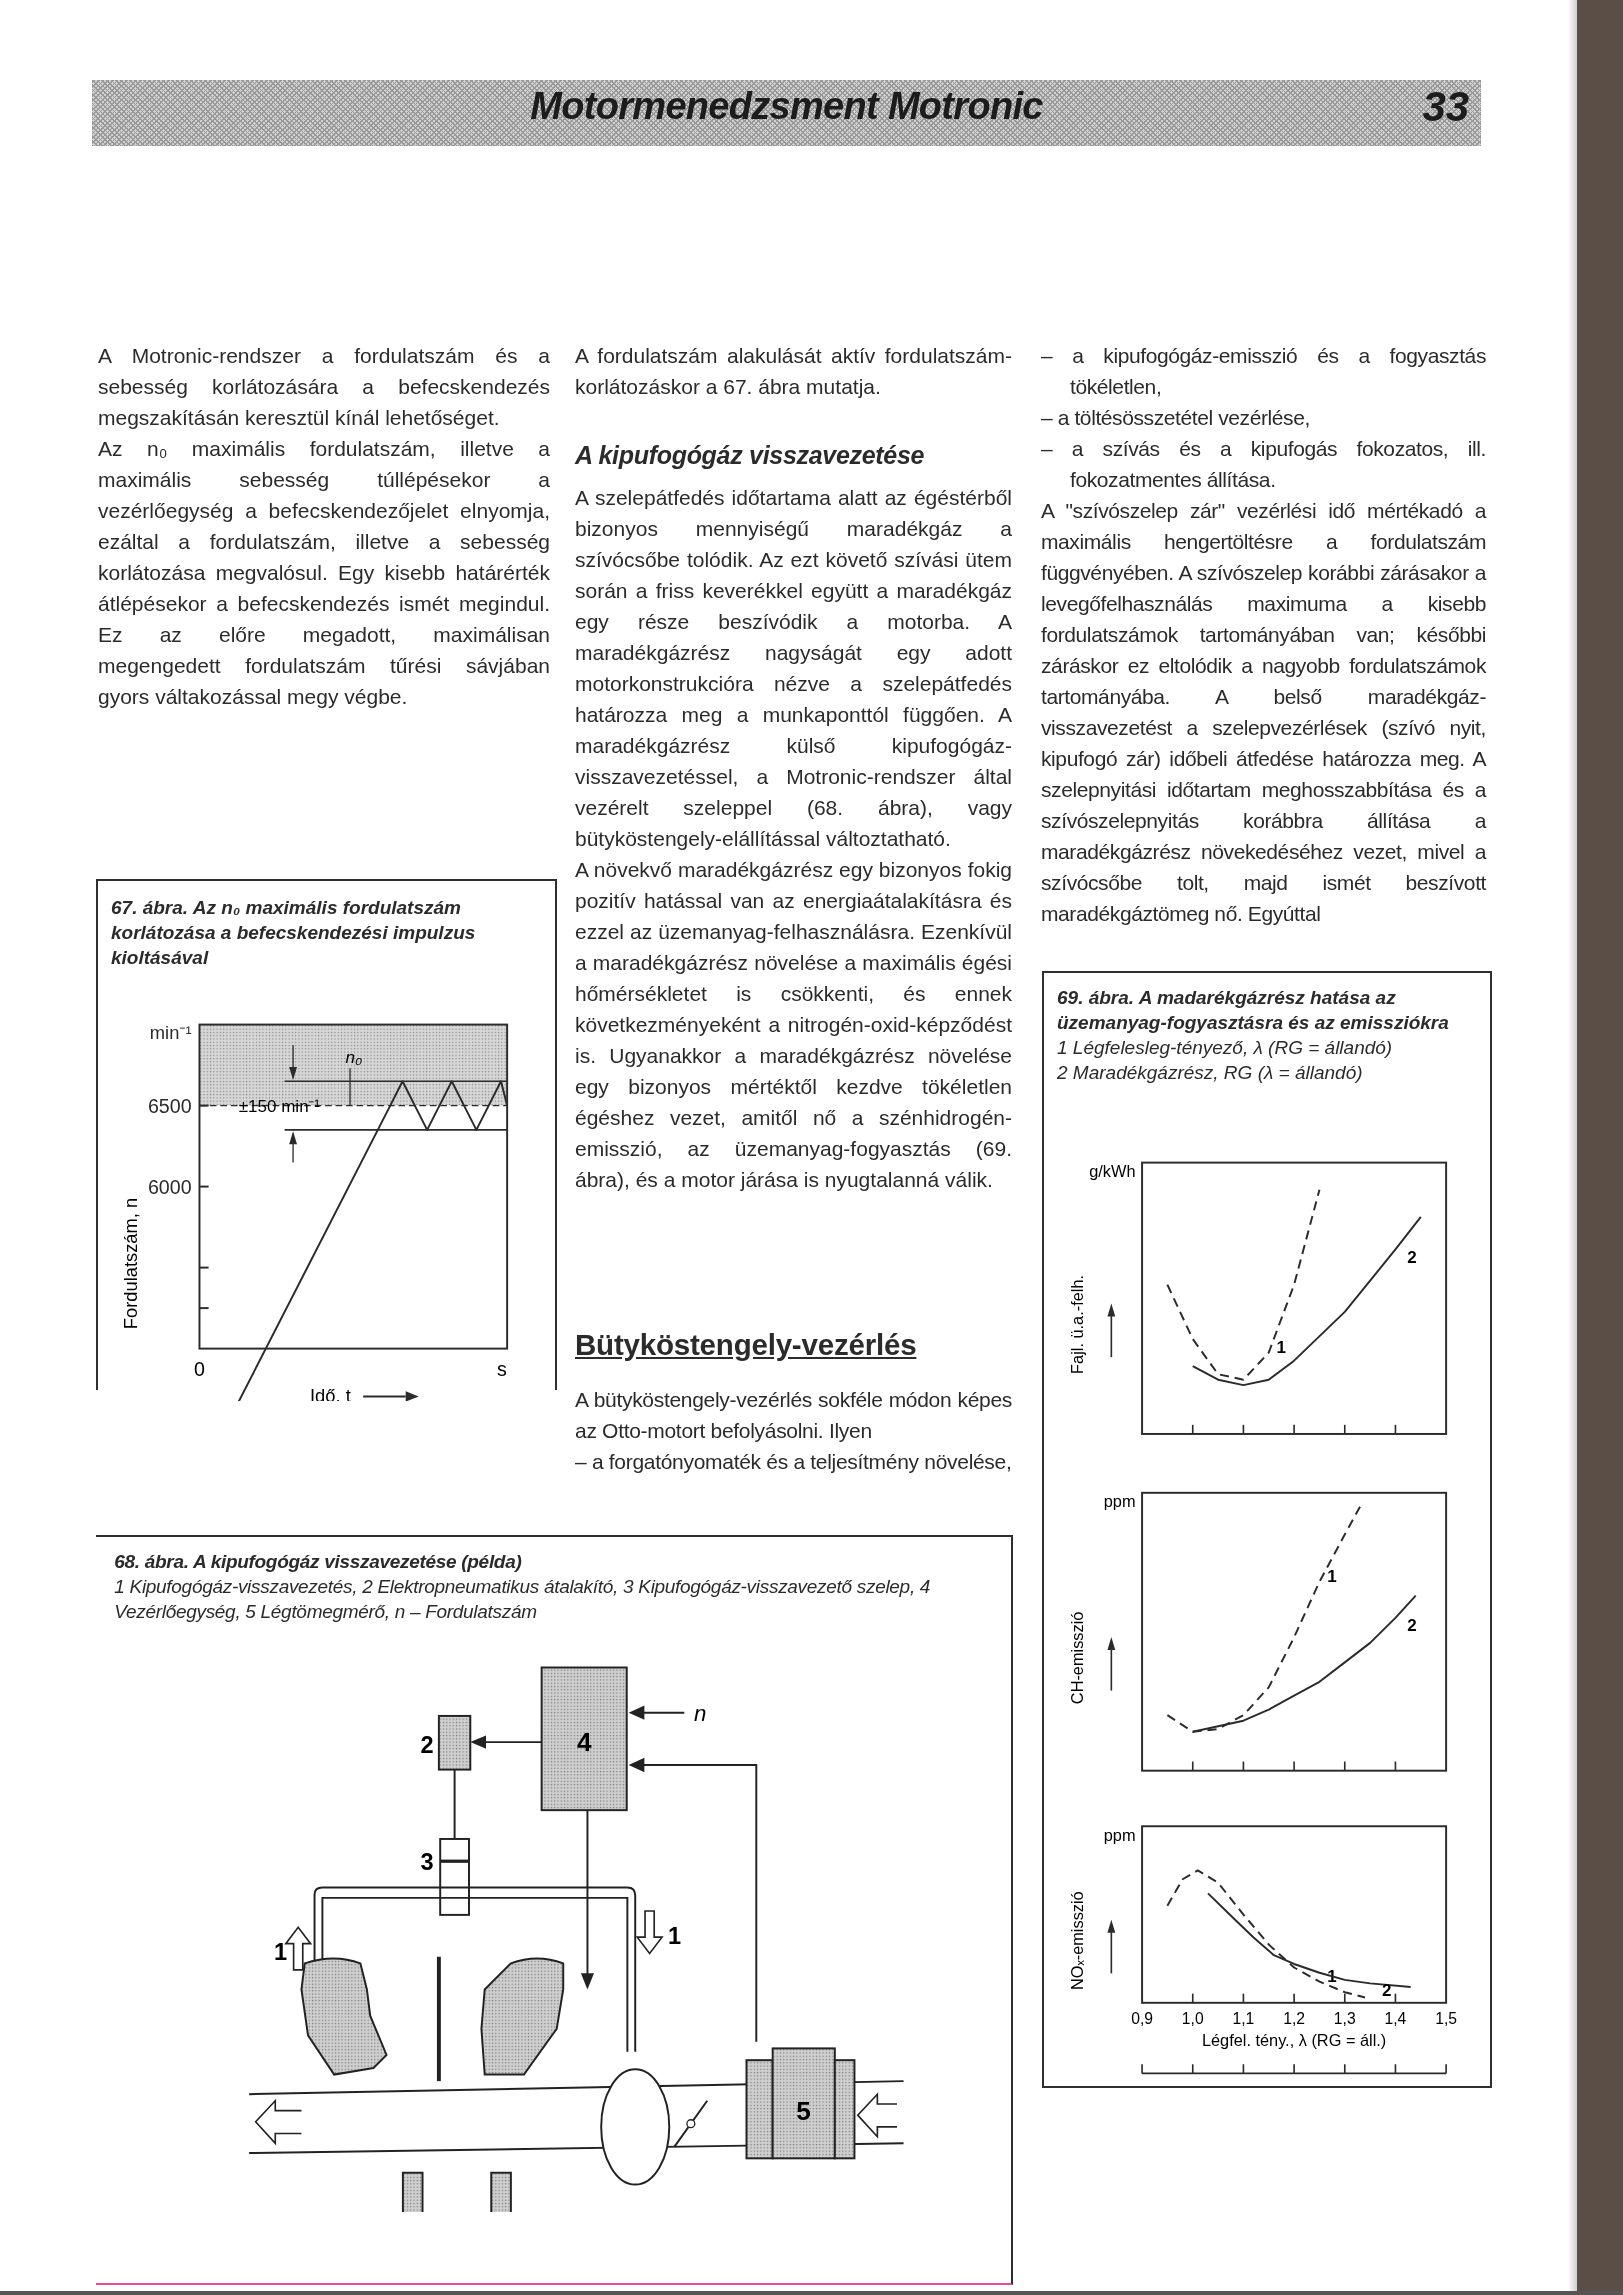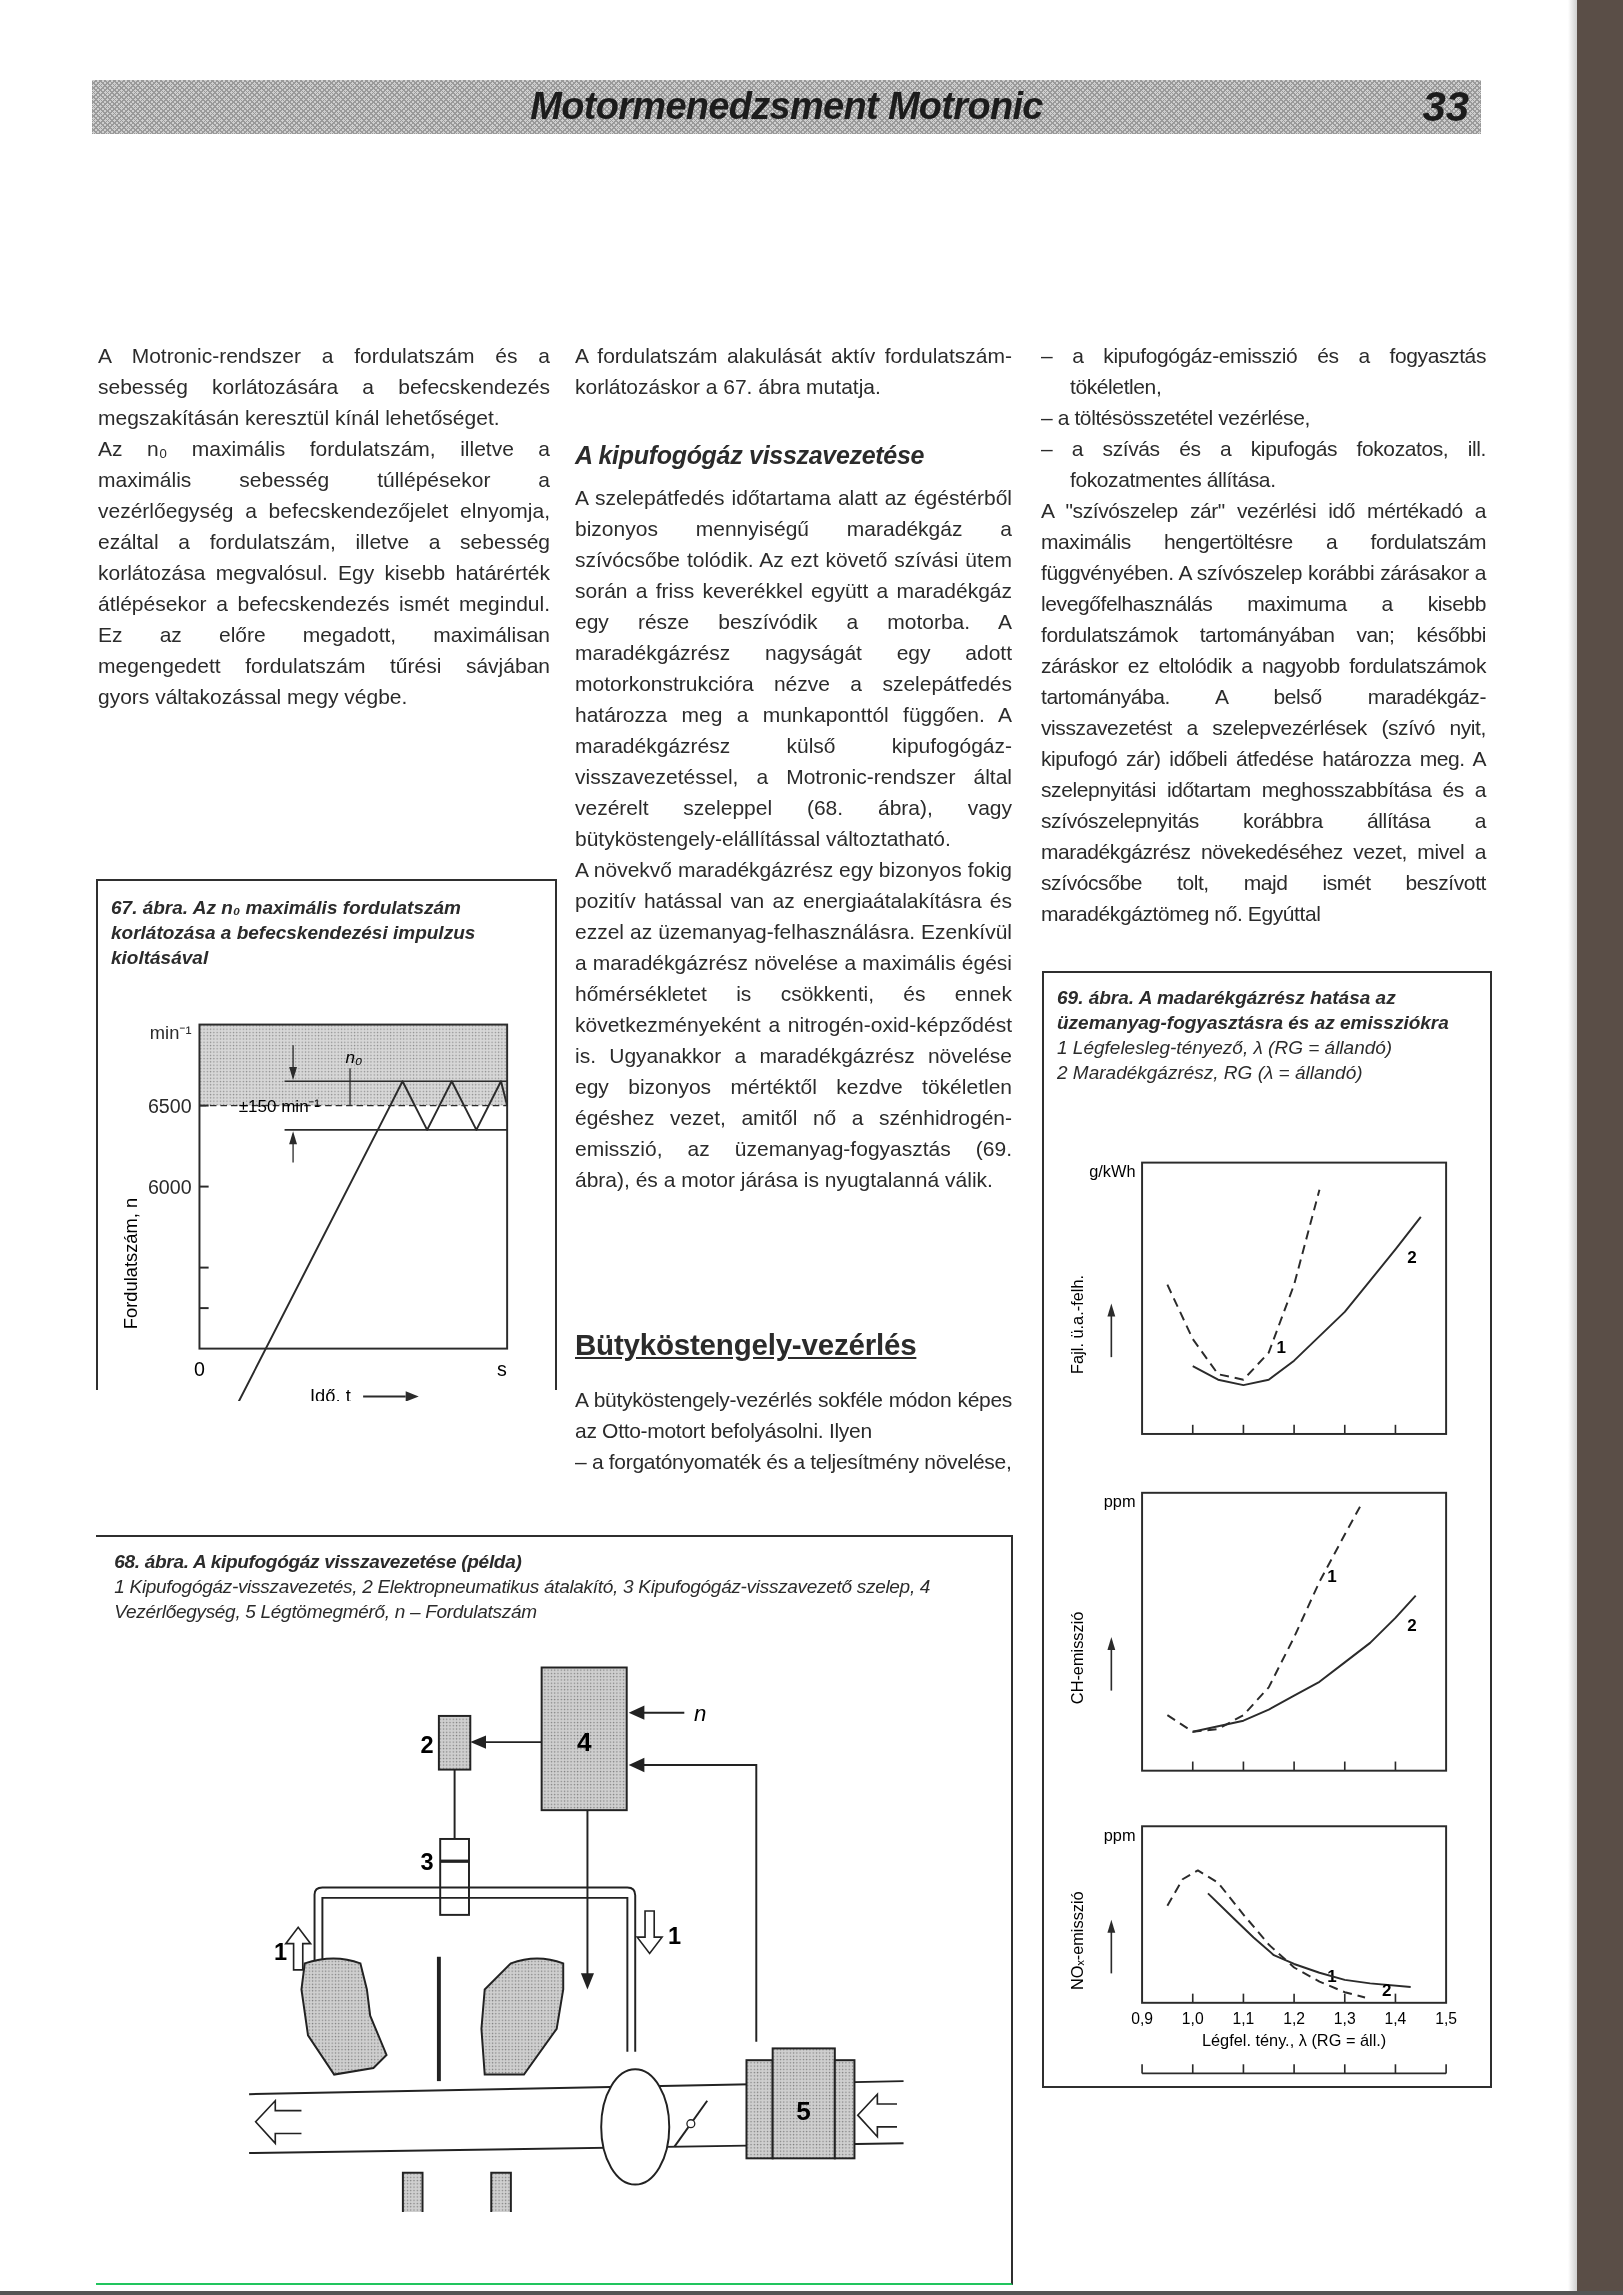--- a/index.html
+++ b/index.html
@@ -1,42 +1,42 @@
 <!DOCTYPE html>
 <html style="font-size:10.5px"><head>
 <meta charset="utf-8">
 <style>
   html, body { margin:0; padding:0; }
   body { width:1623px; height:2295px; background:#ffffff; position:relative; overflow:hidden;
          font-family:"Liberation Sans", sans-serif; color:#2b2b2b; }
   .spine { position:absolute; right:0; top:0; width:46px; height:2295px; background:#5a4e47; }
   .spine-edge { position:absolute; right:46px; top:0; width:9.2px; height:2295px; background:linear-gradient(90deg,#fff,#cfcfcf); }
   .bottom-edge { position:absolute; left:0; bottom:0; width:1623px; height:3.9px; background:#555; }
-  .header-band { position:absolute; left:92px; top:80px; width:1389px; height:54px;
+  .header-band { position:absolute; left:92px; top:80px; width:1389px; height:66px;
      background-color:#cfcfcf;
      background-image:repeating-linear-gradient(45deg,#9a9a9a 0 1.3px,transparent 1.3px 3.3px),repeating-linear-gradient(-45deg,#9a9a9a 0 1.3px,transparent 1.3px 3.3px); }
   .header-title { position:absolute; left:0; right:0; top:5.2px; text-align:center; font-size:38px; font-weight:bold;
      font-style:italic; color:#1c1c1c; letter-spacing:-0.7px; }
   .header-page { position:absolute; right:11.8px; top:2.6px; font-size:42px; font-weight:bold; font-style:italic; color:#1c1c1c; }
 
   .col { position:absolute; font-size:21px; line-height:31px; text-align:justify; }
   .col p { margin:0; }
   .col1 { left:98px; top:340px; width:452px; }
   .col2 { left:575px; top:340px; width:437px; }
   .col3 { left:1041px; top:340px; width:445px; font-family:"Liberation Sans", sans-serif; letter-spacing:-0.4px; }
   .h2 { font-weight:bold; font-size:25px; line-height:39px; margin:34px 0 7px 0; letter-spacing:-0.3px;font-style:italic; }
   .h2b { font-weight:bold; font-size:29.5px; line-height:39px; margin:39px 0 19.6px 0; letter-spacing:-0.2px;text-decoration:underline; }
   .li { padding-left:29px; text-indent:-29px; text-align:justify; }
   .col2-b { position:absolute; left:575px; top:1286px; width:437px; font-size:21px; line-height:31px; letter-spacing:-0.3px; text-align:justify; }
   .col2-b p{margin:0;}
 
   .fig { position:absolute; border:2px solid #2f2f2f; background:#fff; }
   .fig67 { left:96px; top:879px; width:457px; height:432px; border-bottom:none; }
   .fig67-bottom { position:absolute; left:96px; top:1311px; width:457px; height:79px; border-left:2px solid #2f2f2f; border-right:2px solid #2f2f2f; }
-  .fig68 { left:96px; top:1535px; width:915px; height:746px; border-left:none; border-right:2px solid #2f2f2f; border-bottom:2px solid #22c55e; }
+  .fig68 { left:96px; top:1535px; width:915px; height:746px; border-left:none; border-right:2px solid #2f2f2f; border-bottom:2px solid #ec4899; }
   .fig69 { left:1042px; top:971px; width:446px; height:1113px; }
   .cap { font-size:19px; line-height:26px; padding:9.2px 11.8px 0 13px; }
   .cap-title { font-weight:bold; font-style:italic; }
   .cap-item { font-style:italic; }
   svg text { font-family:"Liberation Sans", sans-serif; }
 </style>
 </head>
 <body>
 
 <div class="spine"></div>

